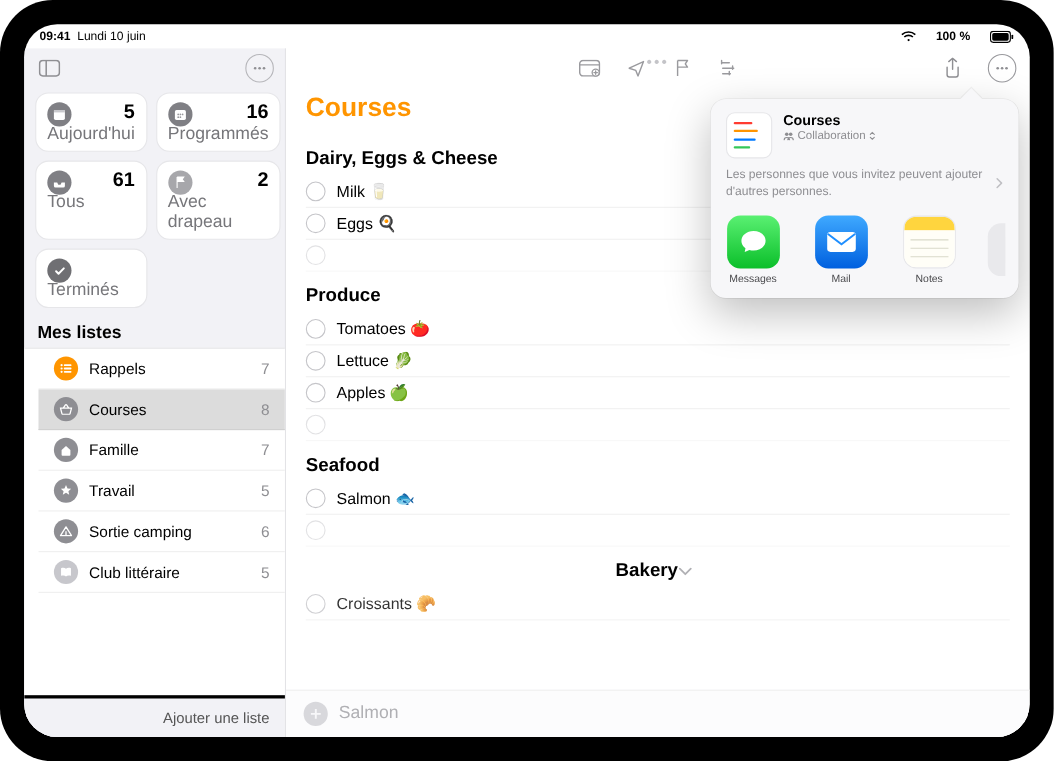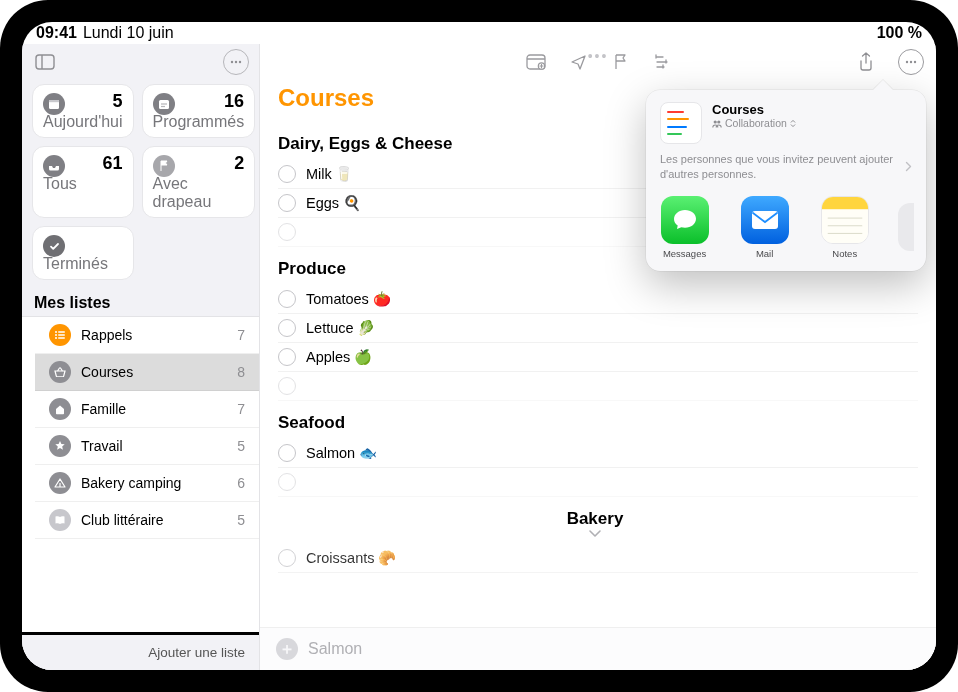--- a/index.html
+++ b/index.html
@@ -21,24 +21,24 @@
     position: relative;
     display: flex;
     flex-direction: column;
   }
 
   
   .statusbar {
     height: 22px;
     display:flex; justify-content:space-between; align-items:center;
     padding: 0 14px;
-    font-size: 16px; font-weight: 600;
+    font-size: 11px; font-weight: 600;
   }
   .statusbar .left { display:flex; gap:6px; }
-  .statusbar .right { display:flex; gap:6px; align-items:center;flex-direction:column; }
+  .statusbar .right { display:flex; gap:18px; align-items:center; }
 
   
   .app {
     flex:1; display:flex; min-height:0;
   }
 
   
   .sidebar {
     width: 238px;
     background: #f2f2f6;
@@ -110,21 +110,21 @@
     padding: 0 12px;
   }
   .main-toolbar .center-handle { position:absolute; left:50%; top:4px; transform:translateX(-50%); color:#c4c4c8; font-size:14px; letter-spacing:2px; }
   .main-toolbar .group { display:flex; gap:22px; align-items:center; color:#9a9a9e; }
   .tool-ico { width:20px; height:20px; display:flex; align-items:center; justify-content:center; cursor:pointer; color:#8f8f93; }
 
   .list-body { flex:1; overflow:auto; padding: 0 18px 0 18px; }
   .list-title { color:#ff9500; font-size:24px; font-weight:800; padding: 4px 0 10px; }
 
   .section-head { font-size:17px; font-weight:700; padding: 12px 0 6px; }
-  .section-head.with-chevron { display:flex; justify-content:center; align-items:center; padding-right:6px;flex-direction:column; }
+  .section-head.with-chevron { display:flex; justify-content:center; align-items:center; padding-right:6px; }
   .chev { color:#b0b0b4; }
 
   .item-row {
     display:flex; align-items:center; gap:10px;
     padding: 5px 0;
     border-bottom:1px solid #f1f1f1;
     font-size:14.5px;
   }
   .item-row .ring {
     width:18px; height:18px; border:1.3px solid #c5c5c9; border-radius:50%;
@@ -317,21 +317,21 @@
             </span>
             <span class="name">Travail</span>
             <span class="cnt">5</span>
           </div>
           <div class="row">
             <span class="licon" style="background:#8e8e93">
               <svg width="12" height="10" viewBox="0 0 12 10">
                   <path d="M1 9L6 1l5 8H1z M6 9V5" fill="none" stroke="#fff" stroke-width="1.2" stroke-linejoin="round"></path>
                 </svg>
             </span>
-            <span class="name">Bakery camping</span>
+            <span class="name">Sortie camping</span>
             <span class="cnt">6</span>
           </div>
           <div class="row">
             <span class="licon" style="background:#c7c7cc">
               <svg width="12" height="10" viewBox="0 0 12 10">
                   <path d="M1.5 1.5C3 1 5 1 6 2c1-1 3-1 4.5-.5v7C9 8 7 8 6 9 5 8 3 8 1.5 8.5v-7z" fill="#fff"></path>
                 </svg>
             </span>
             <span class="name">Club littéraire</span>
             <span class="cnt">5</span>

